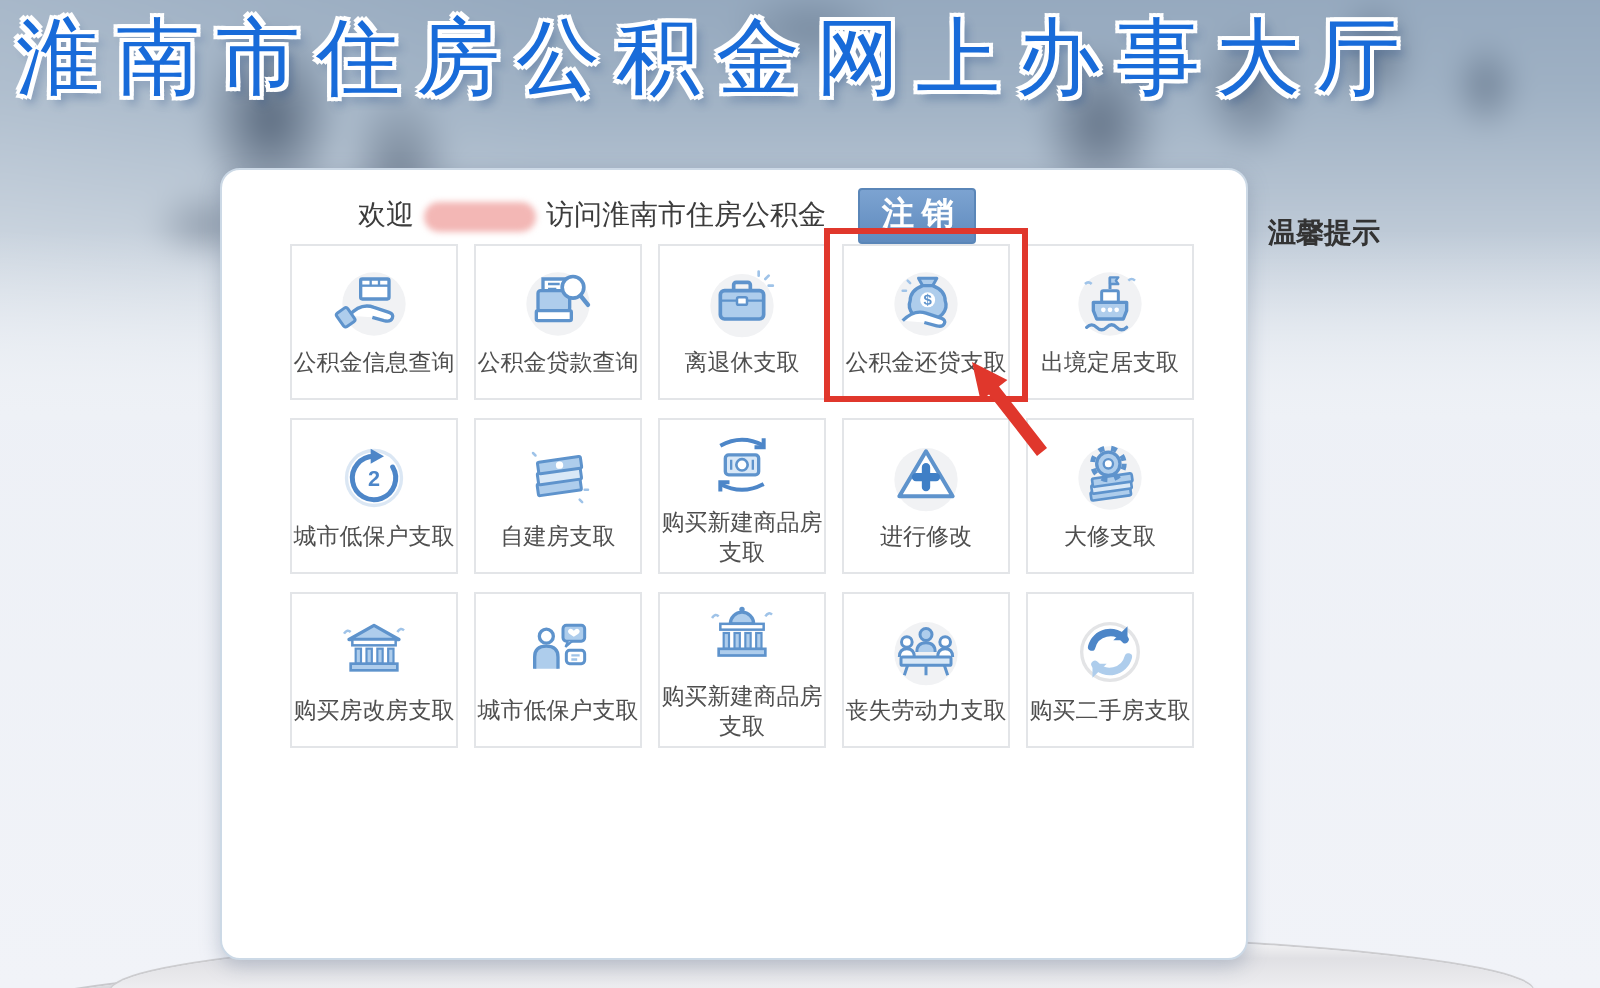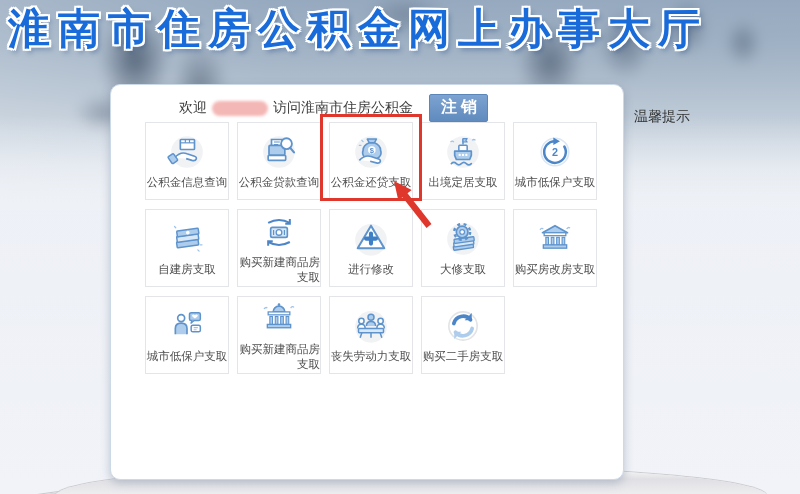--- a/index.html
+++ b/index.html
@@ -17,21 +17,21 @@
       radial-gradient(50px 65px at 565px 78px, rgba(55,70,92,.60), rgba(55,70,92,0) 65%),
       radial-gradient(38px 50px at 640px 60px, rgba(62,78,100,.50), rgba(62,78,100,0) 70%),
       radial-gradient(30px 40px at 702px 42px, rgba(55,72,95,.50), rgba(55,72,95,0) 70%),
       radial-gradient(26px 34px at 758px 58px, rgba(60,76,98,.45), rgba(60,76,98,0) 70%),
       radial-gradient(60px 30px at 420px 30px, rgba(70,88,110,.40), rgba(70,88,110,0) 70%),
       linear-gradient(90deg, rgba(255,255,255,.18) 0%, rgba(255,255,255,0) 35%),
       linear-gradient(180deg,#93a7bd 0%,#9fb1c4 25%,#b3c1d0 45%,#c9d3de 65%,#e2e8ef 85%,#eef1f6 100%);}
   .header-photo::after{content:"";position:absolute;inset:0;
     background:linear-gradient(180deg,rgba(238,241,246,0) 55%, rgba(238,241,246,.65) 82%, #eef1f6 100%);}
 
-  .page-title{position:absolute;top:1px;left:8px;margin:0;font-size:42px;font-weight:bold;
+  .page-title{position:absolute;top:1px;left:8px;margin:0;font-size:42px;font-weight:normal;
     letter-spacing:8px;color:#186bd9;white-space:nowrap;z-index:3;
     text-shadow:-2px -2px 0 #fff,2px -2px 0 #fff,-2px 2px 0 #fff,2px 2px 0 #fff,
                 0 -2px 0 #fff,0 2px 0 #fff,-2px 0 0 #fff,2px 0 0 #fff,
                 3px 4px 5px rgba(30,70,130,.45);}
 
   
   .tier{position:absolute;border-radius:50%;}
   .tier-3{left:-80px;top:486px;width:960px;height:80px;z-index:1;
           background:linear-gradient(180deg,#fefefe,#d2d2d7 30%,#ebebee);box-shadow:0 -1px 0 #c6c6cb;}
   .tier-2{left:-15px;top:477px;width:830px;height:70px;z-index:2;
@@ -51,29 +51,29 @@
             border-radius:8px;filter:blur(1.5px);}
   .logout-btn{margin-left:16px;border:1px solid #5a86b8;border-radius:2px;cursor:pointer;
               background:linear-gradient(180deg,#7ca3d1,#608bbe);color:#fff;font-size:16px;
               font-weight:bold;letter-spacing:4px;padding:2px 6px 3px 11px;font-family:inherit;}
 
   .grid{position:absolute;left:34px;top:37px;display:grid;grid-template-columns:repeat(5,84px);
         grid-auto-rows:78px;gap:9px 8px;}
   .cell{position:relative;background:#fff;border:1px solid #e3e5e8;display:flex;flex-direction:column;
         align-items:center;justify-content:center;gap:3px;padding:2px 0;box-sizing:border-box;cursor:pointer;}
   .cell .icon{width:40px;height:40px;display:block;}
-  .cell .label{font-size:11.5px;color:#4f4f4f;text-align:right;line-height:1.25;}
+  .cell .label{font-size:11.5px;color:#4f4f4f;text-align:center;line-height:1.25;}
 
   .cell.hl{z-index:6;}
   .hl-box{position:absolute;left:-10px;right:-10px;top:-9px;bottom:-2px;
           border:3px solid #e0372c;pointer-events:none;}
   .hl-arrow{position:absolute;left:54px;top:48px;width:60px;height:62px;pointer-events:none;z-index:9;}
 
   .tips{position:absolute;left:634px;top:108px;width:166px;z-index:4;}
-  .tips-title{font-size:14px;font-weight:normal;color:#333;margin:0 0 6px 0;}
+  .tips-title{font-size:14px;font-weight:bold;color:#333;margin:0 0 6px 0;}
   .tips-body{font-size:13px;color:#3a3a3a;line-height:26px;margin:0;}
   .tips-link{color:#e60000;font-weight:bold;}
 </style>
 </head>
 <body>
 
 <div class="page">
   <div class="header-photo">
     <div class="blur-layer"></div>
   </div>
@@ -106,20 +106,31 @@
     <span class="icon"><svg width="40" height="40" viewBox="0 0 48 48">
               <circle cx="24" cy="24" r="19" fill="#f1f2f4"></circle>
               <path d="M15 16 v-7 h13 v7" fill="#fff" stroke="#5e93cc" stroke-width="2"></path>
               <path d="M18 12 h7 M18 15 h5" stroke="#5e93cc" stroke-width="1.4"></path>
               <rect x="12" y="16" width="19" height="12" rx="1.5" fill="#aecdec" stroke="#5e93cc" stroke-width="2"></rect>
               <rect x="11" y="28" width="21" height="6" rx="1" fill="#fff" stroke="#5e93cc" stroke-width="2"></rect>
               <circle cx="33" cy="14" r="6.5" fill="#fff" stroke="#5e93cc" stroke-width="2.2"></circle>
               <path d="M37.5 19 l4.5 5.5" stroke="#5e93cc" stroke-width="2.6" stroke-linecap="round"></path>
             </svg></span>
     <span class="label">公积金贷款查询</span>
+  </div>
+        <div class="cell">
+    <span class="icon"><svg width="40" height="40" viewBox="0 0 48 48">
+              <circle cx="24" cy="25" r="19" fill="#f1f2f4"></circle>
+              <path d="M19 16 v-3.5 a1.5 1.5 0 0 1 1.5 -1.5 h7 a1.5 1.5 0 0 1 1.5 1.5 V16" fill="none" stroke="#5e93cc" stroke-width="2.2"></path>
+              <rect x="11" y="16" width="26" height="17" rx="2.5" fill="#aecdec" stroke="#5e93cc" stroke-width="2.2"></rect>
+              <path d="M11 22 h26" stroke="#5e93cc" stroke-width="1.4"></path>
+              <rect x="21" y="20" width="6" height="4.5" rx="1" fill="#fff" stroke="#5e93cc" stroke-width="1.5"></rect>
+              <path d="M38 9 l2 -2 M40 13 h2.5 M34 7 v-2.5" stroke="#9fc3e8" stroke-width="1.6" stroke-linecap="round"></path>
+            </svg></span>
+    <span class="label">离退休支取</span>
   </div>
         <div class="cell hl">
     <span class="icon"><svg width="40" height="40" viewBox="0 0 48 48">
               <circle cx="24" cy="24" r="19" fill="#f1f2f4"></circle>
               <path d="M22 13 l-2.5 -4.5 h11 L28 13 Z" fill="#aecdec" stroke="#5e93cc" stroke-width="1.8" stroke-linejoin="round"></path>
               <path d="M22 13 h6 c5 2 7.5 5.5 7.5 9 a11 9 0 1 1 -21 0 C14.5 18.5 17 15 22 13 Z" fill="#aecdec" stroke="#5e93cc" stroke-width="2"></path>
               <circle cx="25" cy="21.5" r="4.5" fill="#fff"></circle>
               <text x="25" y="24.8" font-size="9" font-weight="bold" fill="#5e93cc" text-anchor="middle" font-family="sans-serif">$</text>
               <path d="M10 34 q7 -7 14 -4.5 l9 3 q3 1 2 3.3 q-1 2.2 -4.6 1.3 l-7.4 -2" fill="#fff" stroke="#5e93cc" stroke-width="2" stroke-linejoin="round"></path>
               <path d="M13 10 l1.5 1.5 M10 16 h2" stroke="#9fc3e8" stroke-width="1.5" stroke-linecap="round"></path>

